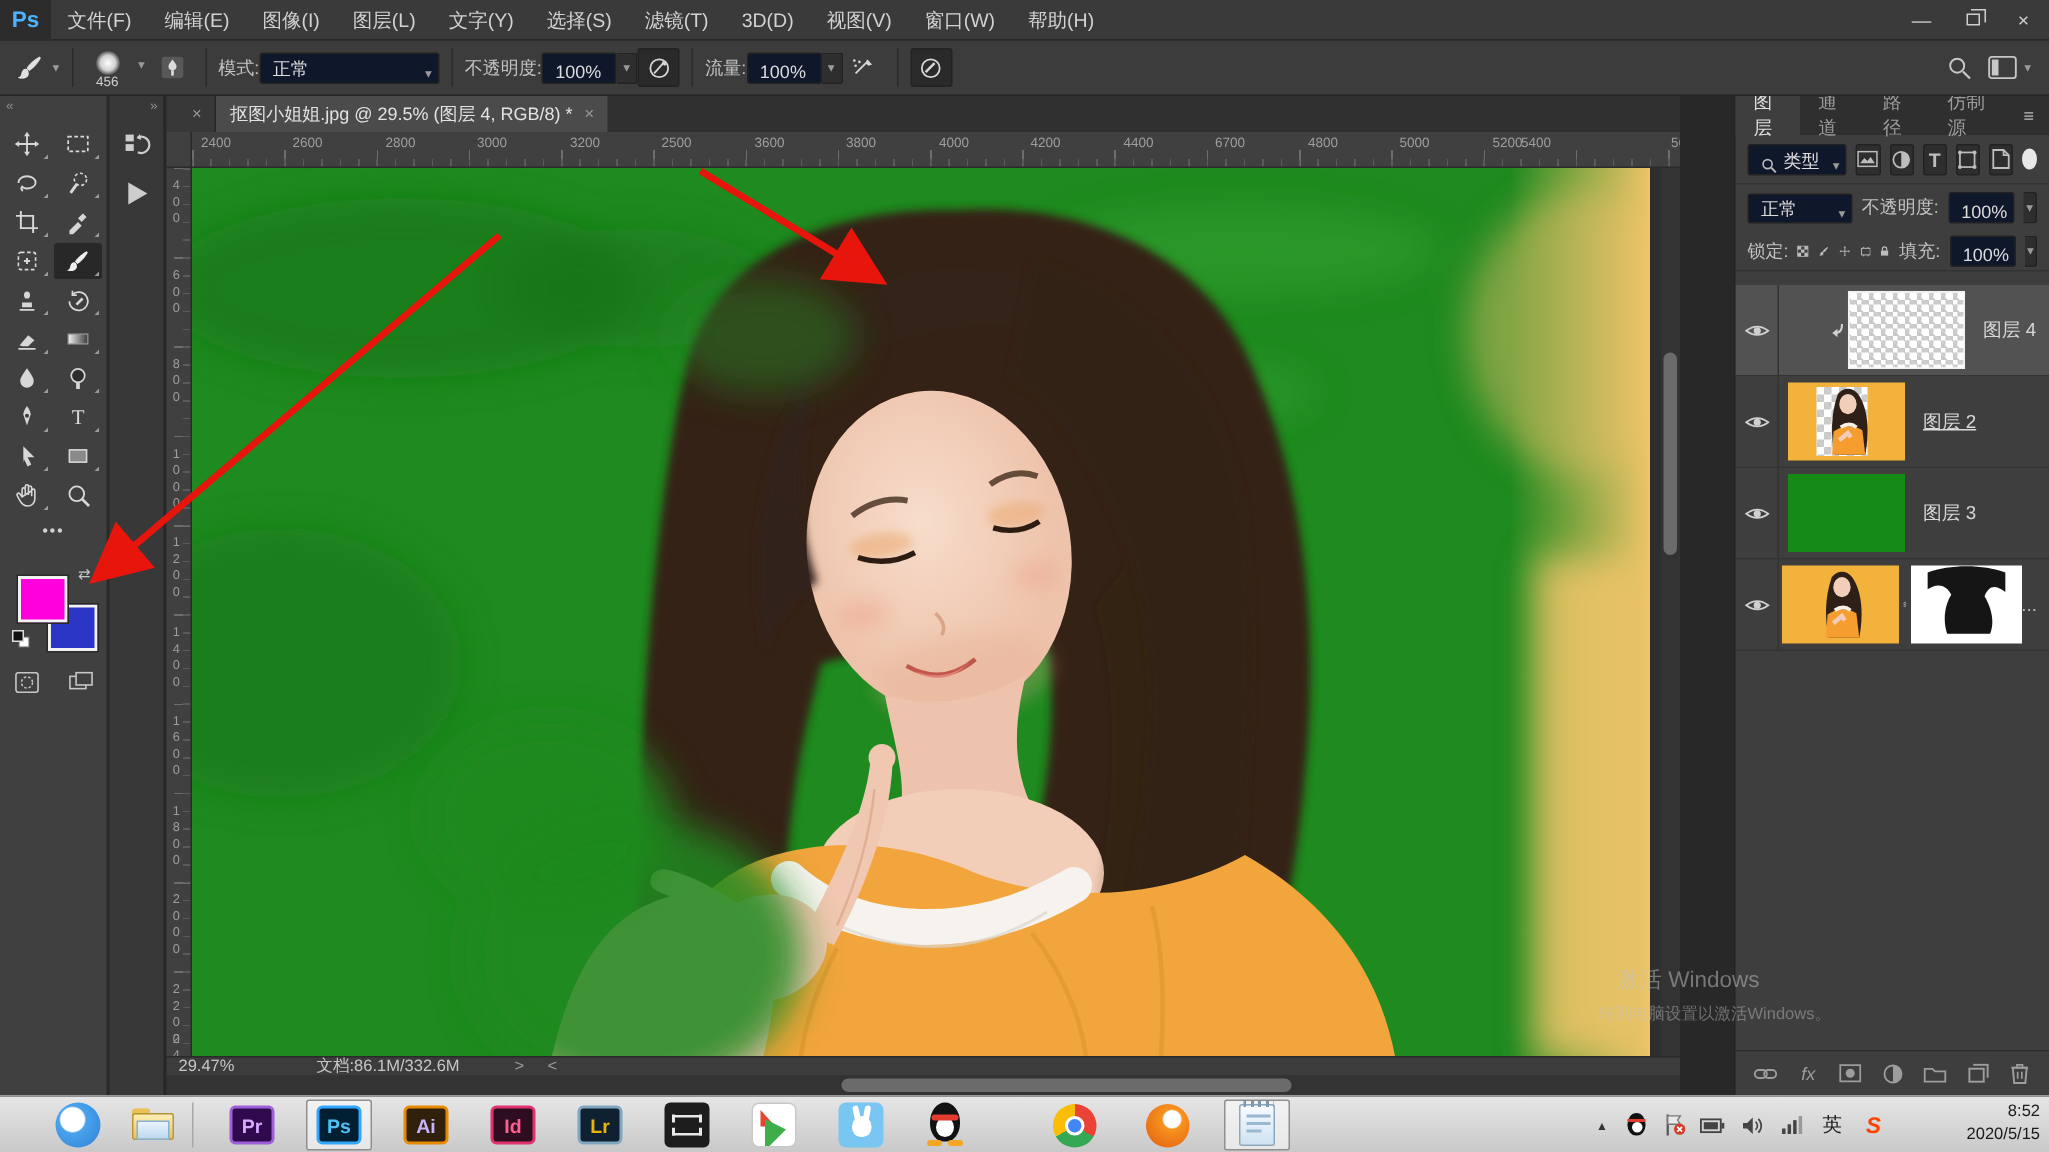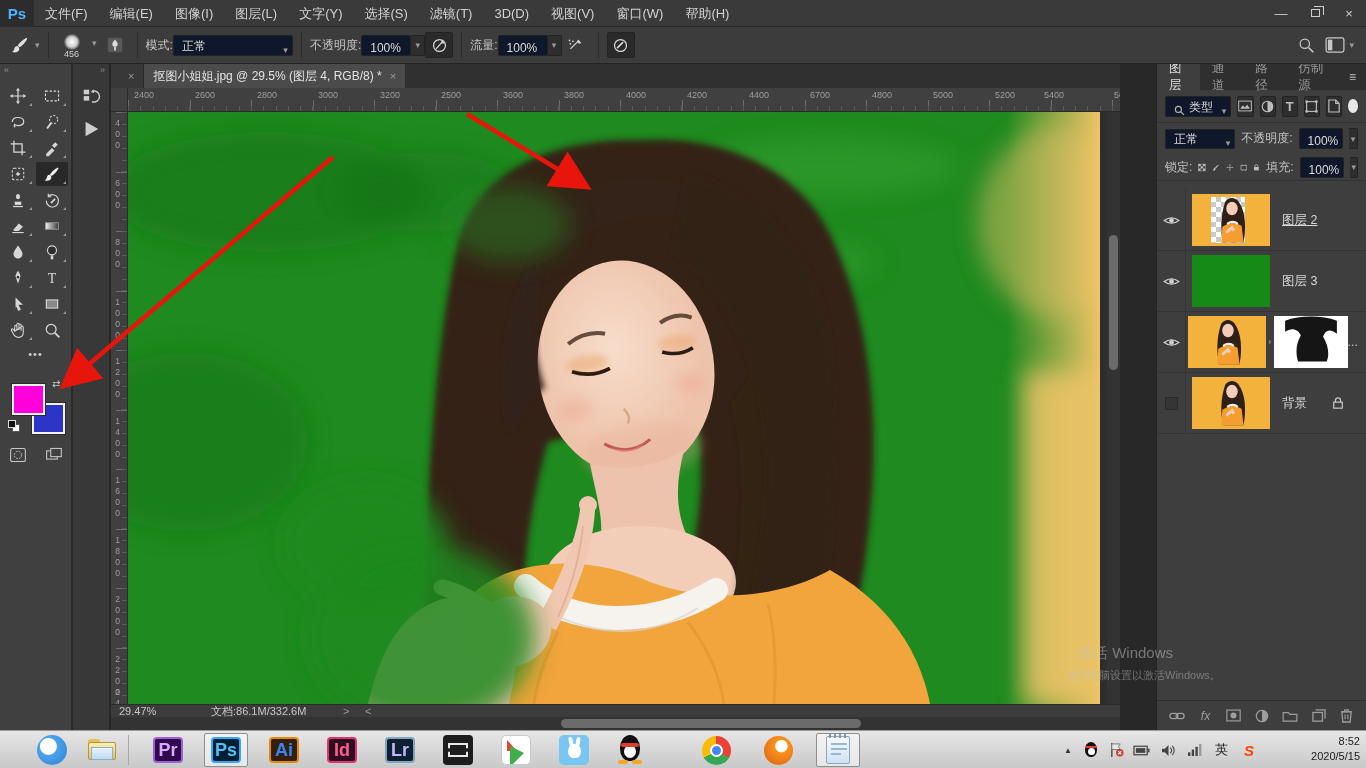--- a/index.html
+++ b/index.html
@@ -105,21 +105,21 @@
   .c-br{right:-2px;bottom:-2px;border-left:none;border-top:none}
   .lname{margin-left:12px;font-size:12.5px;color:#d8d8d8;white-space:nowrap}
   .lname.u{text-decoration:underline}
   .clip-ind{width:14px;flex:none;display:flex;justify-content:center}
   #panelbottom{position:absolute;left:0;bottom:0;width:100%;height:30px;border-top:1px solid #2e2e2e;display:flex;align-items:center;gap:13px;padding:0 12px;color:#9d9d9d}
   #panelbottom .pbi{display:flex;align-items:center;justify-content:center;width:20px;height:20px}
   
   #taskbar{position:absolute;left:0;bottom:0;width:1366px;height:38px;background:linear-gradient(#e6e6e6,#c9c9c9);border-top:1px solid #9a9a9a;z-index:30}
   .tb-icon{position:absolute;top:3px;width:32px;height:32px;display:flex;align-items:center;justify-content:center}
   .tb-box{border:1px solid #8f8f8f;background:rgba(255,255,255,.55);border-radius:2px;width:44px;height:34px;top:2px}
-  .adobe{width:30px;height:26px;border-radius:4px;display:flex;align-items:center;justify-content:center;font-weight:bold;font-size:18px}
+  .adobe{width:30px;height:26px;border-radius:4px;display:flex;align-items:center;justify-content:center;font-weight:bold;font-size:13px}
   .tb-sep{position:absolute;top:4px;width:1px;height:30px;background:#a8a8a8}
   .tray{position:absolute;top:0;height:38px;display:flex;align-items:center;color:#1a1a1a}
   #clock{position:absolute;right:6px;top:3px;width:64px;text-align:right;font-size:11px;line-height:15px;color:#1a1a1a}
   
   #arrows{position:absolute;inset:0;z-index:60;pointer-events:none}
   #watermark{position:absolute;inset:0;z-index:55;pointer-events:none}
   .wm{position:absolute;color:rgba(200,200,200,.55)}
   #wm-brand{left:1022px;top:648px;display:flex;align-items:flex-end;font-weight:bold;color:rgba(205,205,205,.62)}
   #wm-brand .big{font-size:47px;line-height:.95}
   #wm-site{left:994px;top:698px;font-size:29px;color:rgba(165,165,165,.8);letter-spacing:1px}
@@ -431,21 +431,21 @@
       <span class="hnum" style="left:313px">2500</span>
     <span class="hnum" style="left:375px">3600</span>
       <span class="hnum" style="left:436px">3800</span>
     <span class="hnum" style="left:498px">4000</span>
       <span class="hnum" style="left:559px">4200</span>
     <span class="hnum" style="left:621px">4400</span>
       <span class="hnum" style="left:682px">6700</span>
     <span class="hnum" style="left:744px">4800</span>
       <span class="hnum" style="left:805px">5000</span>
     <span class="hnum" style="left:867px">5200</span>
-      <span class="hnum" style="left:916px">5400</span>
+      <span class="hnum" style="left:886px">5400</span>
     <span class="hnum" style="left:986px">5600</span>
   </div>
   <div id="vruler">
     <span class="vnum" style="top:6px">400</span>
       <span class="vnum" style="top:66px">600</span>
     <span class="vnum" style="top:125px">800</span>
       <span class="vnum" style="top:185px">1000</span>
     <span class="vnum" style="top:244px">1200</span>
       <span class="vnum" style="top:304px">1400</span>
     <span class="vnum" style="top:363px">1600</span>
@@ -632,20 +632,42 @@
       </svg>
     <span class="lbl" style="margin-left:auto">填充:</span>
     <div class="dd pct" style="width:46px">
         <span>100%</span>
       </div>
     <div class="chevbtn">▾</div>
   </div>
 
   <div id="layerlist">
 
+    <div class="lrow sel">
+      <div class="viscol">
+        <svg width="17" height="11" viewBox="0 0 18 12">
+            <path d="M1 6Q9 0 17 6Q9 12 1 6Z" fill="none" stroke="#d0d0d0" stroke-width="1.3"></path>
+            <circle cx="9" cy="6" r="2.6" fill="#d0d0d0"></circle>
+          </svg>
+      </div>
+      <div style="width:32px"></div>
+      <div class="clip-ind">
+        <svg width="10" height="11" viewBox="0 0 10 11">
+            <path d="M8 1C8 5 7 7 2.5 7" fill="none" stroke="#d0d0d0" stroke-width="1.4"></path>
+            <path d="M5 4.2L1.5 7l3.5 2.8z" fill="#d0d0d0"></path>
+          </svg>
+      </div>
+      <div class="thumb checker sel-thumb" style="background-size:8px 8px">
+        <span class="corner c-tl"></span>
+          <span class="corner c-tr"></span>
+          <span class="corner c-bl"></span>
+          <span class="corner c-br"></span>
+      </div>
+      <span class="lname">图层 4</span>
+    </div>
 
     <div class="lrow">
       <div class="viscol">
         <svg width="17" height="11" viewBox="0 0 18 12">
             <path d="M1 6Q9 0 17 6Q9 12 1 6Z" fill="none" stroke="#d0d0d0" stroke-width="1.3"></path>
             <circle cx="9" cy="6" r="2.6" fill="#d0d0d0"></circle>
           </svg>
       </div>
       <div style="width:6px"></div>
       <div class="thumb yellow">
@@ -688,36 +710,20 @@
           <circle cx="7" cy="10" r="2.6" fill="none" stroke="#c7c7c7" stroke-width="1.4"></circle>
         </svg>
       <div class="thumb" style="background:#fff;width:74px">
         <svg viewBox="0 0 80 54" width="74" height="52">
             <path d="M12 4 C28 -2 52 -2 68 4 L68 18 C60 12 56 14 53 21 C59 31 60 41 57 48 L26 48 C23 39 24 28 29 20 C26 13 19 11 12 16 Z" fill="#151515"></path>
           </svg>
       </div>
       <span class="lname" style="margin-left:auto;margin-right:8px;color:#bdbdbd">...</span>
     </div>
 
-    <div class="lrow">
-      <div class="viscol">
-          <div class="visbox"></div>
-        </div>
-      <div style="width:6px"></div>
-      <div class="thumb" style="background:#f3b23c">
-        <svg viewBox="0 0 80 54" width="78" height="52">
-            <use href="#g-girl"></use>
-          </svg>
-      </div>
-      <span class="lname">背景</span>
-      <svg width="12" height="14" viewBox="0 0 14 16" style="margin-left:auto;margin-right:22px">
-          <rect x="2" y="7" width="10" height="7" fill="none" stroke="#c7c7c7" stroke-width="1.4"></rect>
-          <path d="M4 7V5a3 3 0 0 1 6 0v2" fill="none" stroke="#c7c7c7" stroke-width="1.4"></path>
-        </svg>
-    </div>
   </div>
 
   <div id="panelbottom">
     <div class="pbi">
         <svg width="16" height="10" viewBox="0 0 18 10">
           <rect x="1" y="2" width="9" height="6" rx="3" fill="none" stroke="#9d9d9d" stroke-width="1.4"></rect>
           <rect x="8" y="2" width="9" height="6" rx="3" fill="none" stroke="#9d9d9d" stroke-width="1.4"></rect>
         </svg>
       </div>
     <div class="pbi" style="font-size:12px;font-style:italic;color:#9d9d9d">fx</div>
@@ -777,27 +783,27 @@
     </div>
   </div>
   <div class="tb-sep" style="left:128px"></div>
   <div class="tb-icon" style="left:152px">
     <div class="adobe" style="background:#2f0a4d;color:#d8a9ff;border:2px solid #9e5fd8">Pr</div>
   </div>
   <div class="tb-icon tb-box" style="left:204px">
     <div class="adobe" style="background:#001f33;color:#4fc3f7;border:2px solid #31a8ff">Ps</div>
   </div>
   <div class="tb-icon" style="left:268px">
-    <div class="adobe" style="background:#31200b;color:#3b82f6;border:2px solid #e88a00">Ai</div>
+    <div class="adobe" style="background:#31200b;color:#c4b5fd;border:2px solid #e88a00">Ai</div>
   </div>
   <div class="tb-icon" style="left:326px">
     <div class="adobe" style="background:#2f0d20;color:#ff5f8f;border:2px solid #e0326e">Id</div>
   </div>
   <div class="tb-icon" style="left:384px">
-    <div class="adobe" style="background:#0f2030;color:#c4b5fd;border:2px solid #7fa8c0">Lr</div>
+    <div class="adobe" style="background:#0f2030;color:#eab308;border:2px solid #7fa8c0">Lr</div>
   </div>
   <div class="tb-icon" style="left:442px">
     <div style="width:30px;height:30px;background:#1d1d1d;border-radius:4px;display:flex;align-items:center;justify-content:center">
       <div style="width:20px;height:14px;border:2px solid #e8e8e8;border-left:2px dashed #e8e8e8;border-right:2px dashed #e8e8e8"></div>
     </div>
   </div>
   <div class="tb-icon" style="left:500px">
     <div style="width:30px;height:30px;background:#fff;border-radius:5px;border:1px solid #c9c9c9;position:relative;overflow:hidden">
       <div style="position:absolute;left:5px;top:4px;width:0;height:0;border-left:10px solid #e8432d;border-top:11px solid transparent;border-bottom:0 solid transparent"></div>
       <div style="position:absolute;left:8px;top:10px;width:0;height:0;border-left:14px solid #3fae4a;border-top:7px solid transparent;border-bottom:14px solid transparent"></div>

